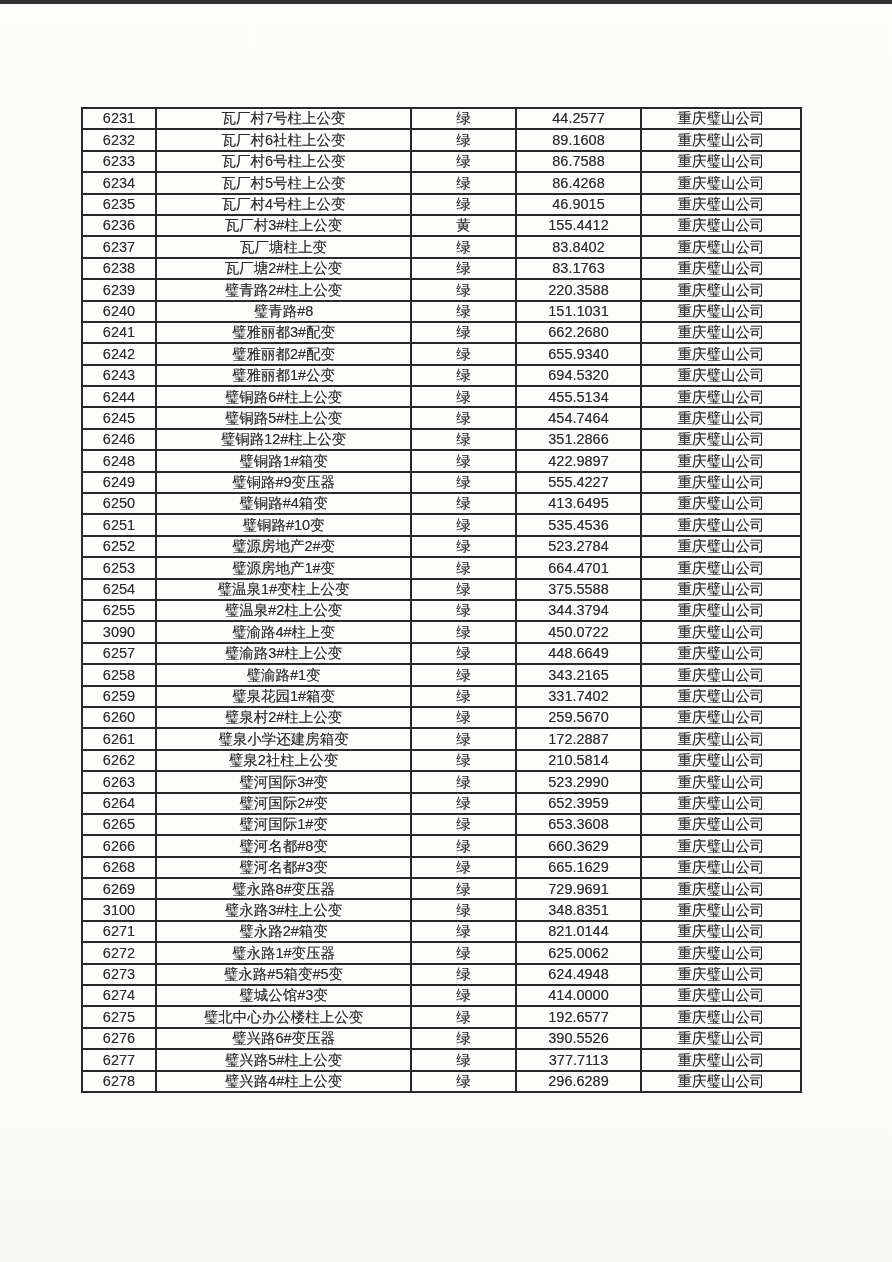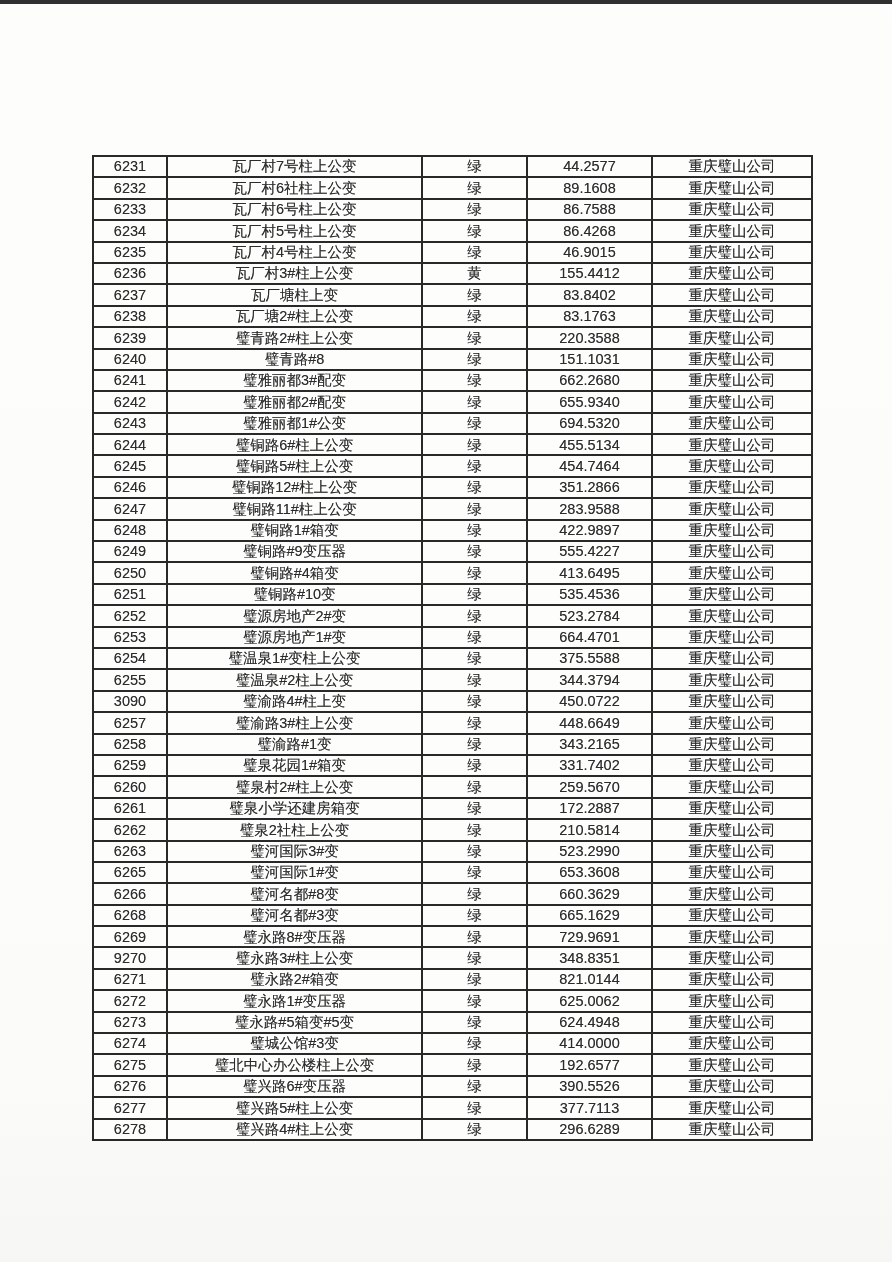--- a/index.html
+++ b/index.html
@@ -21,27 +21,26 @@
   .scan-top-edge {
     position: absolute;
     top: 0;
     left: 0;
     width: 892px;
     height: 4px;
     background: #303030;
   }
   table.data-table {
     position: absolute;
-    left: 92px;
+    left: 81px;
     top: 107px;
     width: 719px;
     border-collapse: collapse;
     table-layout: fixed;
     background: #fdfdfc;
-    margin-top: 48px;
   }
   table.data-table td {
     border: 2px solid #292929;
     height: 19.4px;
     padding: 0 2px;
     text-align: center;
     vertical-align: middle;
     font-size: 14.5px;
     line-height: 1;
     color: #2c2c2c;
@@ -175,27 +174,20 @@
     <td>重庆璧山公司</td>
   </tr>
         <tr>
     <td>6246</td>
     <td>璧铜路12#柱上公变</td>
     <td>绿</td>
     <td>351.2866</td>
     <td>重庆璧山公司</td>
   </tr>
         <tr>
-    <td>6247</td>
-    <td>璧铜路11#柱上公变</td>
-    <td>绿</td>
-    <td>283.9588</td>
-    <td>重庆璧山公司</td>
-  </tr>
-        <tr>
     <td>6248</td>
     <td>璧铜路1#箱变</td>
     <td>绿</td>
     <td>422.9897</td>
     <td>重庆璧山公司</td>
   </tr>
         <tr>
     <td>6249</td>
     <td>璧铜路#9变压器</td>
     <td>绿</td>
@@ -294,20 +286,27 @@
     <td>重庆璧山公司</td>
   </tr>
         <tr>
     <td>6263</td>
     <td>璧河国际3#变</td>
     <td>绿</td>
     <td>523.2990</td>
     <td>重庆璧山公司</td>
   </tr>
         <tr>
+    <td>6264</td>
+    <td>璧河国际2#变</td>
+    <td>绿</td>
+    <td>652.3959</td>
+    <td>重庆璧山公司</td>
+  </tr>
+        <tr>
     <td>6265</td>
     <td>璧河国际1#变</td>
     <td>绿</td>
     <td>653.3608</td>
     <td>重庆璧山公司</td>
   </tr>
         <tr>
     <td>6266</td>
     <td>璧河名都#8变</td>
     <td>绿</td>
@@ -322,21 +321,21 @@
     <td>重庆璧山公司</td>
   </tr>
         <tr>
     <td>6269</td>
     <td>璧永路8#变压器</td>
     <td>绿</td>
     <td>729.9691</td>
     <td>重庆璧山公司</td>
   </tr>
         <tr>
-    <td>9270</td>
+    <td>3100</td>
     <td>璧永路3#柱上公变</td>
     <td>绿</td>
     <td>348.8351</td>
     <td>重庆璧山公司</td>
   </tr>
         <tr>
     <td>6271</td>
     <td>璧永路2#箱变</td>
     <td>绿</td>
     <td>821.0144</td>

